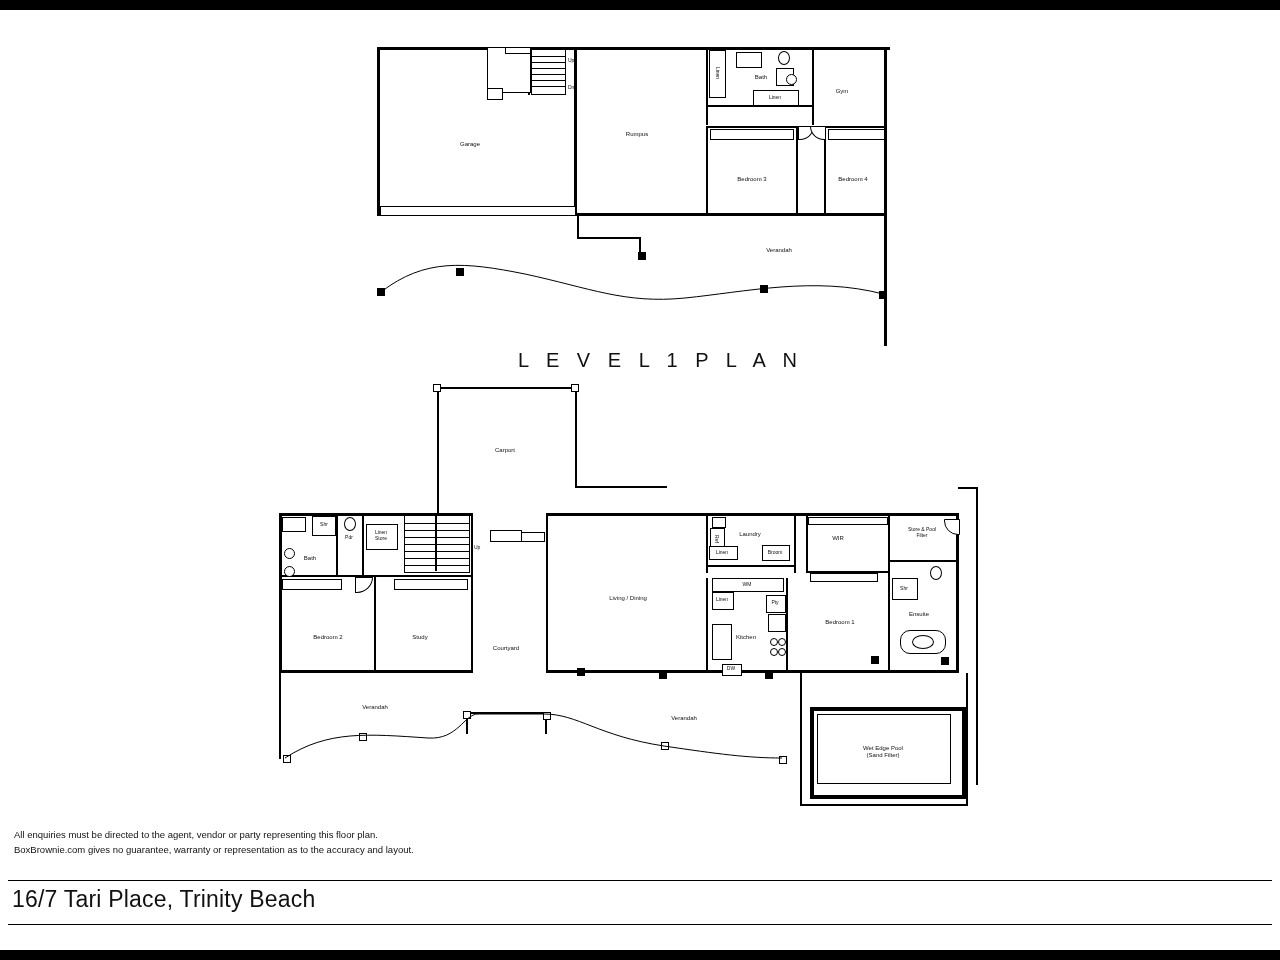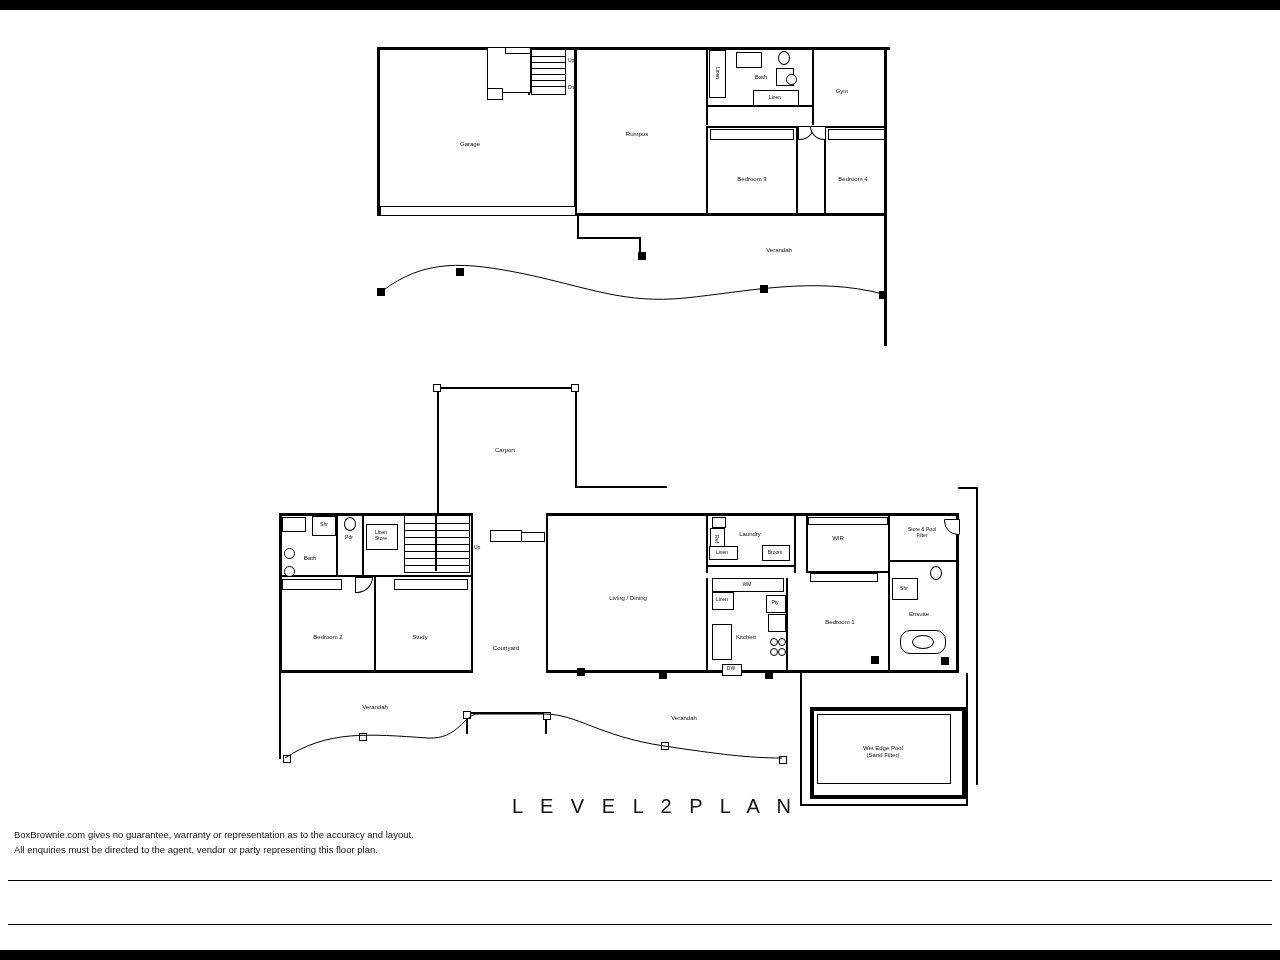--- a/index.html
+++ b/index.html
@@ -130,20 +130,21 @@
     <div class="post" style="left:377px;top:288px;"></div>
     <div class="post" style="left:456px;top:268px;"></div>
     <div class="post" style="left:638px;top:252px;"></div>
     <div class="post" style="left:760px;top:285px;"></div>
     <div class="post" style="left:879px;top:291px;"></div>
 
     <svg class="curve" style="left:375px;top:240px;width:520px;height:70px;" viewBox="0 0 520 70">
       <path d="M6,52 C50,18 90,22 150,34 C215,48 250,64 310,58 C370,52 440,36 508,54" fill="none" stroke="#000" stroke-width="1"></path>
     </svg>
 
+    <div class="title" style="left:518px;top:349px;">L E V E L   1   P L A N</div>
   </div>
 
   <div class="plan" style="left:0;top:0;width:1280px;height:830px;">
 
     <div class="wall" style="left:437px;top:387px;width:140px;height:1.5px;"></div>
     <div class="wall" style="left:575px;top:387px;width:1.5px;height:100px;"></div>
     <div class="wall" style="left:437px;top:387px;width:1.5px;height:139px;"></div>
     <div class="wall" style="left:575px;top:486px;width:92px;height:1.5px;"></div>
     <div class="post-sm" style="left:433px;top:384px;"></div>
     <div class="post-sm" style="left:571px;top:384px;"></div>
@@ -276,24 +277,24 @@
     <div class="wall" style="left:976px;top:655px;width:1.5px;height:130px;"></div>
     <div class="wall" style="left:958px;top:487px;width:19px;height:1.5px;"></div>
     <div class="wall" style="left:976px;top:487px;width:1.5px;height:170px;"></div>
     <div class="pool" style="left:810px;top:707px;width:148px;height:84px;"></div>
     <div class="pool-inner" style="left:817px;top:714px;width:132px;height:68px;"></div>
     <div class="label xs" style="left:883px;top:752px;font-size:6px;">
       <span>Wet Edge Pool</span><br>
       <span>(Sand Filter)</span>
     </div>
 
-    <div class="title" style="left:512px;top:795px;">L E V E L   2   P L A N</div>
   </div>
 
   <div class="disclaimer">
+    <div>All enquiries must be directed to the agent, vendor or party representing this floor plan.</div>
     <div>BoxBrownie.com gives no guarantee, warranty or representation as to the accuracy and layout.</div>
-    <div>All enquiries must be directed to the agent, vendor or party representing this floor plan.</div>
   </div>
 
   <div class="addr-rule"></div>
+  <div class="address">16/7 Tari Place, Trinity Beach</div>
   <div class="addr-rule2"></div>
 
 </div>
 
 </body></html>

